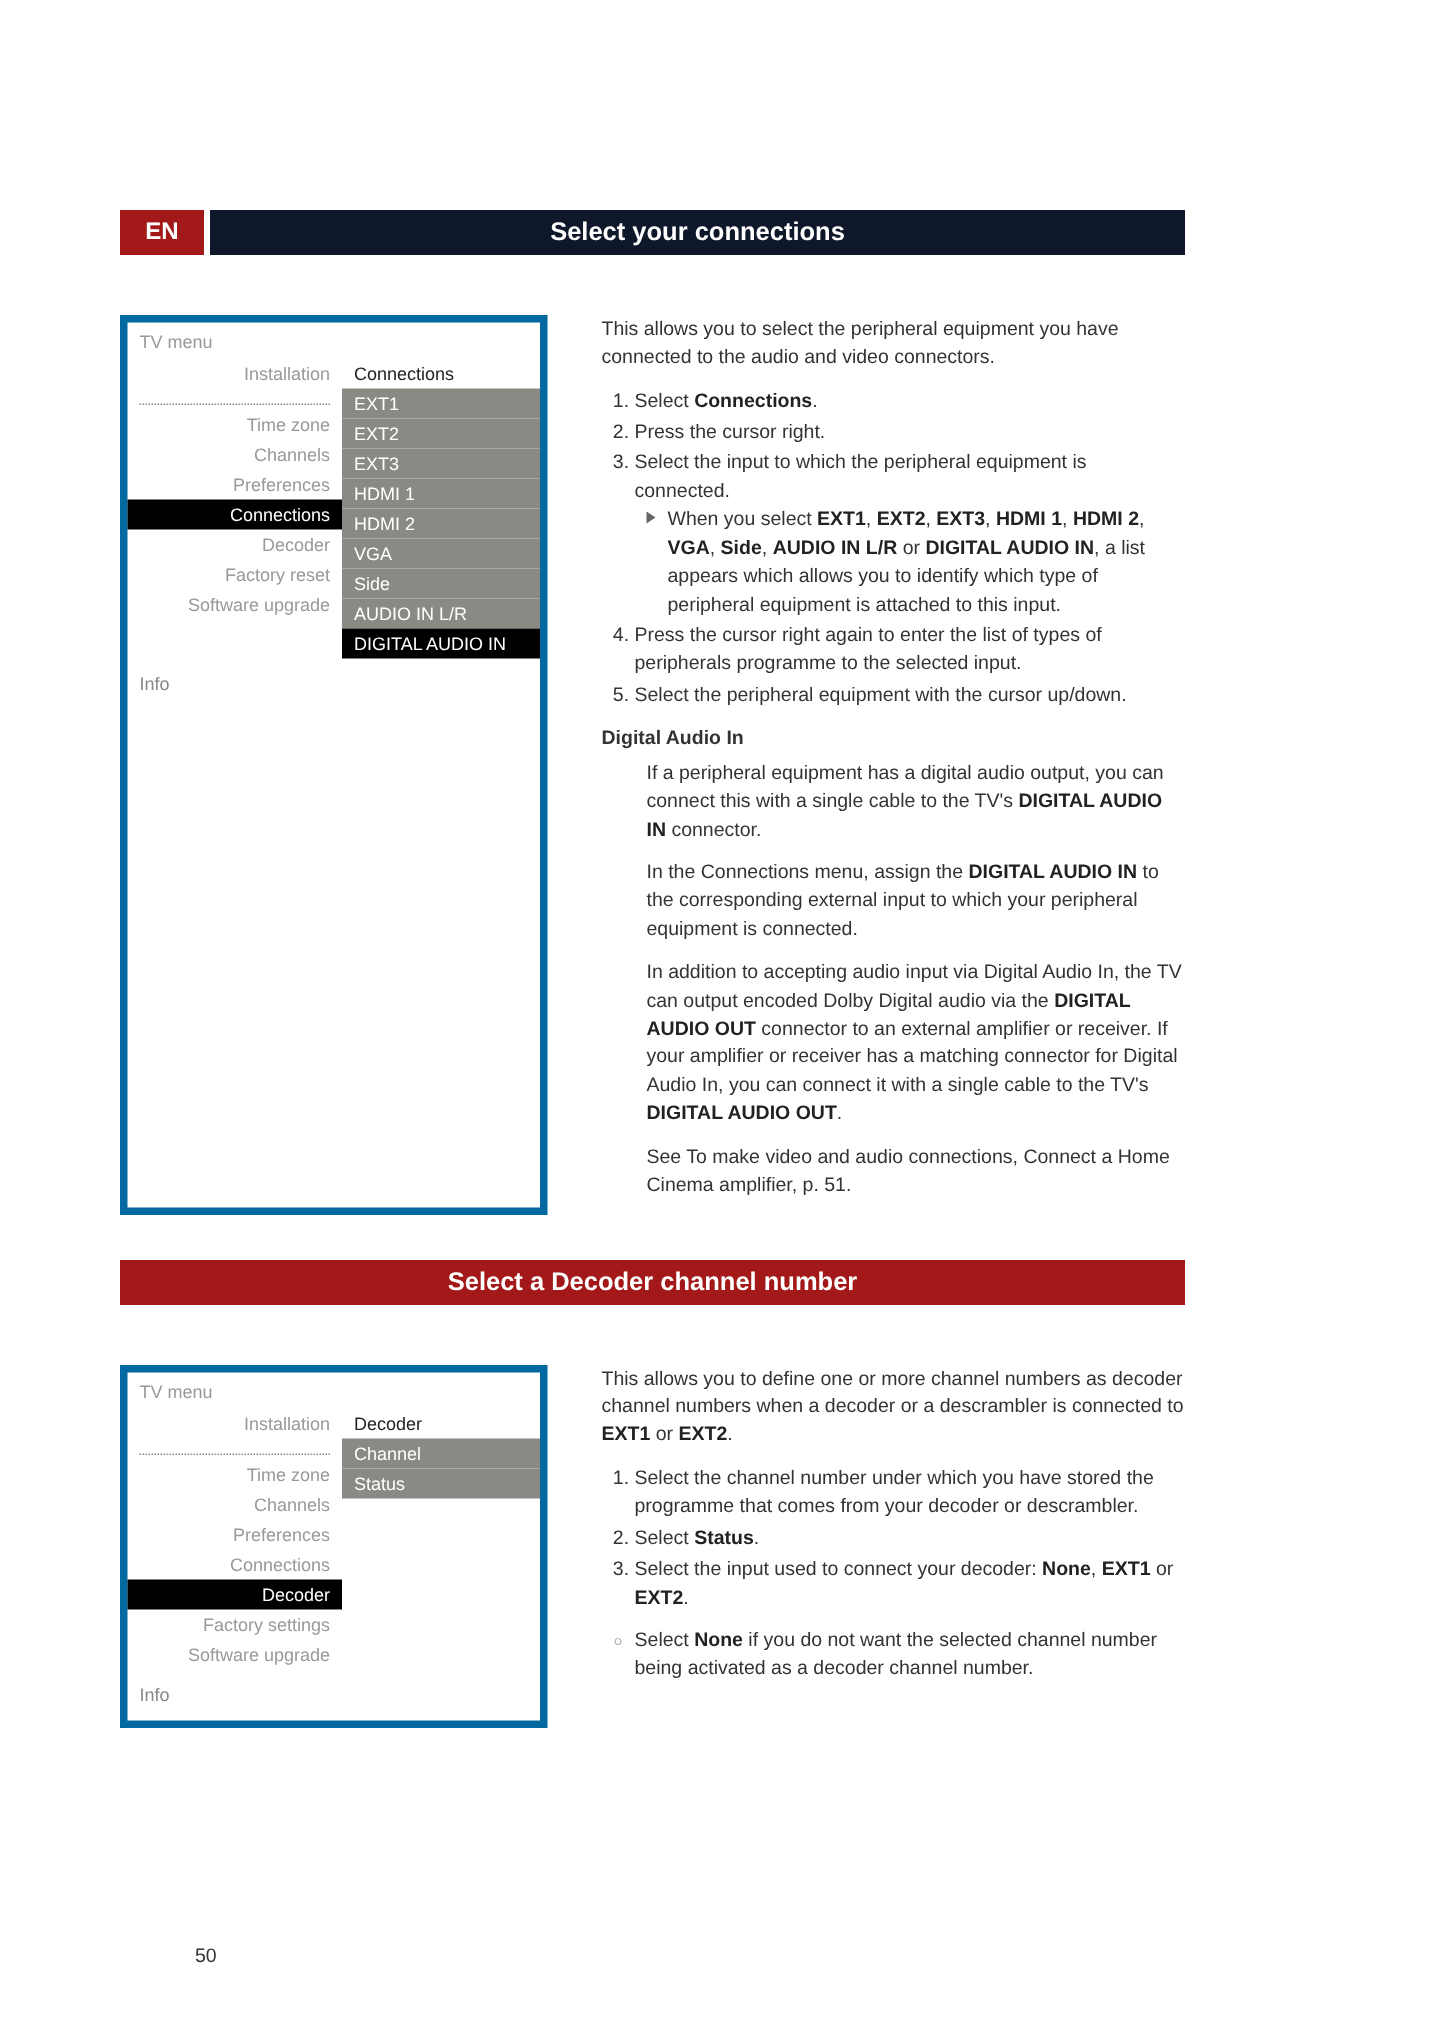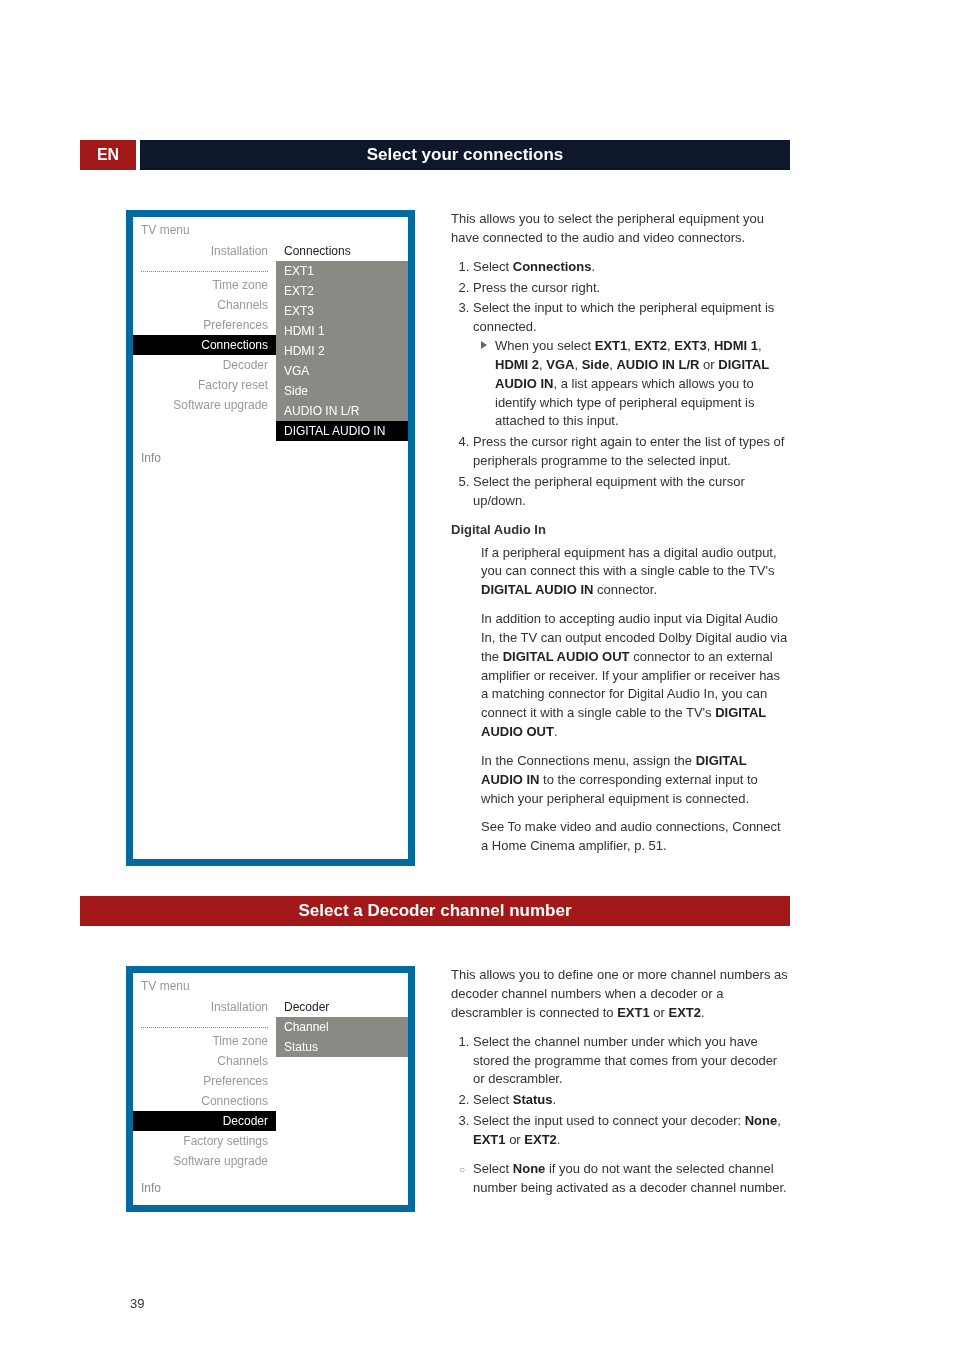--- a/index.html
+++ b/index.html
@@ -44,25 +44,24 @@
     font-size: 17px;
     font-weight: bold;
   }
   .content-row {
     display: flex;
     gap: 36px;
     margin-bottom: 30px;
   }
   .menu-box {
     width: 275px;
-    border: 7px solid #0369a1;
+    border: 5px solid #0369a1;
     font-size: 12px;
     color: #666;
     flex-shrink: 0;
-    margin-left: 46px;
   }
   .menu-title {
     padding: 6px 8px 4px 8px;
     color: #999;
     font-size: 12px;
   }
   .menu-split {
     display: flex;
   }
   .menu-col-left {
@@ -225,22 +224,22 @@
           <span>Select the input to which the peripheral equipment is connected.</span>
           <div class="sub-indent tri">When you select <b>EXT1</b>, <b>EXT2</b>, <b>EXT3</b>, <b>HDMI 1</b>, <b>HDMI 2</b>, <b>VGA</b>, <b>Side</b>, <b>AUDIO IN L/R</b> or <b>DIGITAL AUDIO IN</b>, a list appears which allows you to identify which type of peripheral equipment is attached to this input.</div>
         </li>
         <li>Press the cursor right again to enter the list of types of peripherals programme to the selected input.</li>
         <li>Select the peripheral equipment with the cursor up/down.</li>
       </ol>
 
       <div class="section-title">Digital Audio In</div>
       <div class="block-indent">
         <p>If a peripheral equipment has a digital audio output, you can connect this with a single cable to the TV's <b>DIGITAL AUDIO IN</b> connector.</p>
+        <p>In the Connections menu, assign the <b>DIGITAL AUDIO IN</b> to the corresponding external input to which your peripheral equipment is connected.</p>
         <p>In addition to accepting audio input via Digital Audio In, the TV can output encoded Dolby Digital audio via the <b>DIGITAL AUDIO OUT</b> connector to an external amplifier or receiver. If your amplifier or receiver has a matching connector for Digital Audio In, you can connect it with a single cable to the TV's <b>DIGITAL AUDIO OUT</b>.</p>
-        <p>In the Connections menu, assign the <b>DIGITAL AUDIO IN</b> to the corresponding external input to which your peripheral equipment is connected.</p>
         <p>See To make video and audio connections, Connect a Home Cinema amplifier, p. 51.</p>
       </div>
     </div>
   </div>
 
   <div class="mid-title-bar">Select a Decoder channel number</div>
 
   <div class="content-row">
 
     <div class="menu-box">
@@ -279,14 +278,14 @@
       <p>This allows you to define one or more channel numbers as decoder channel numbers when a decoder or a descrambler is connected to <b>EXT1</b> or <b>EXT2</b>.</p>
       <ol class="main-list">
         <li>Select the channel number under which you have stored the programme that comes from your decoder or descrambler.</li>
         <li>Select <b>Status</b>.</li>
         <li>Select the input used to connect your decoder: <b>None</b>, <b>EXT1</b> or <b>EXT2</b>.</li>
       </ol>
       <div class="sub-indent circ" style="padding-left:22px;">Select <b>None</b> if you do not want the selected channel number being activated as a decoder channel number.</div>
     </div>
   </div>
 
-  <div class="page-num">39</div>
+  <div class="page-num">50</div>
 </div>
 
 </body></html>

